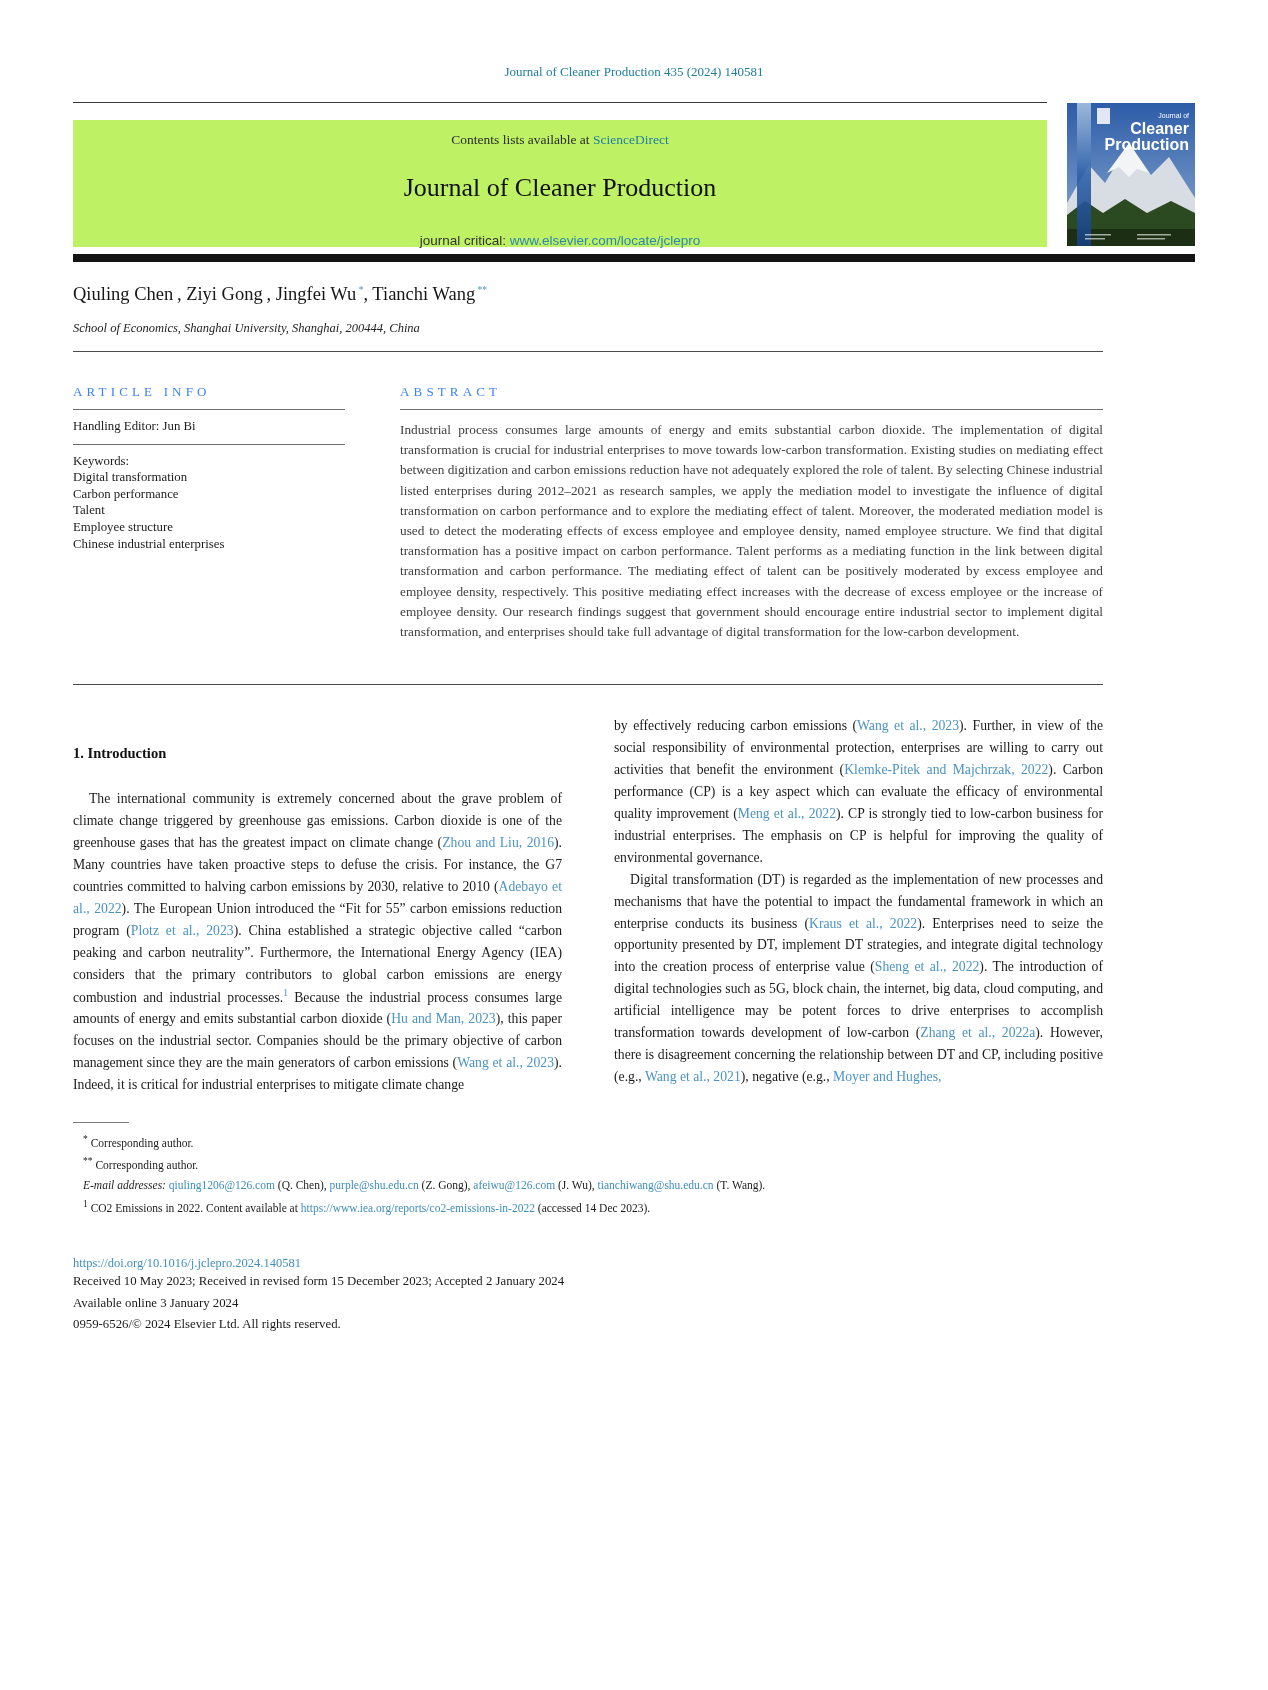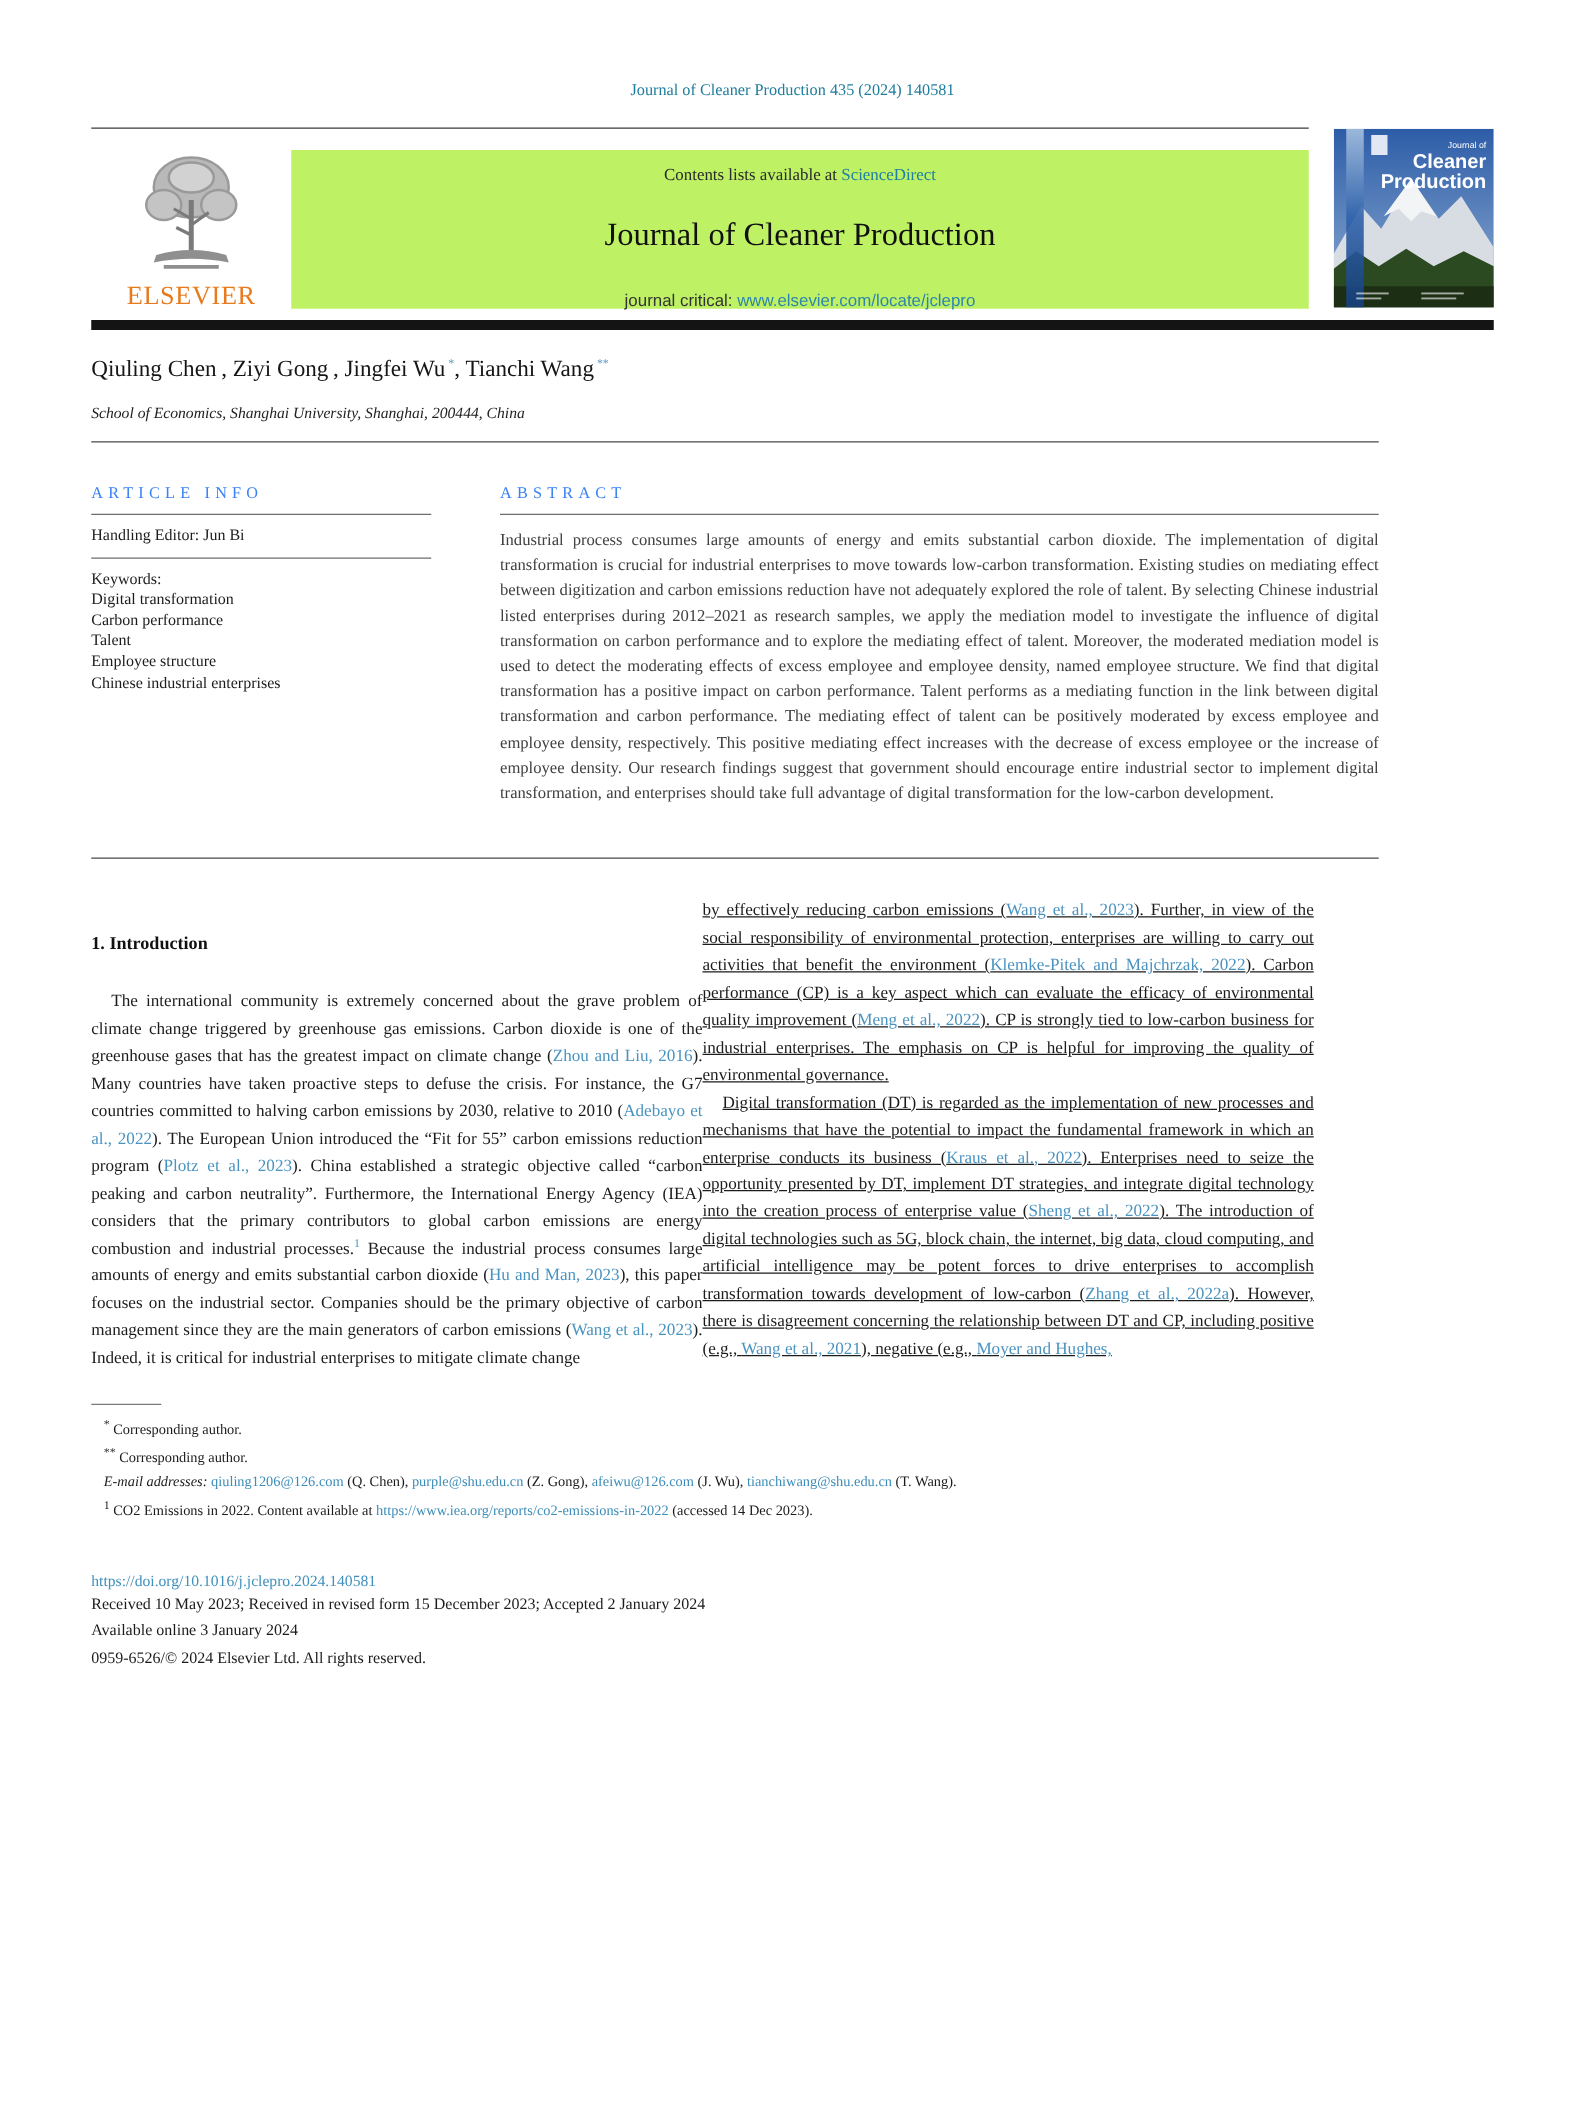--- a/index.html
+++ b/index.html
@@ -46,21 +46,21 @@
   .kw-label{font-size:12.8px;margin-top:9px;}
   .kw-item{font-size:12.8px;line-height:1.3;}
   .abs-rule{border-top:1px solid #6e6e6e;margin-top:9px;margin-bottom:10px;}
   .abs-text{font-size:13.3px;line-height:1.52;text-align:justify;color:#404040;}
 
   .divider{width:1030px;border-top:1px solid #4a4a4a;margin-top:42px;}
 
   
   .body-cols{display:flex;margin-top:30px;width:1030px;}
   .col{width:489px;}
-  .col + .col{text-decoration:underline;}
+  .col + .col{margin-left:52px;}
   .sec-head{font-size:14.5px;font-weight:bold;margin-top:30px;margin-bottom:26px;color:#111;}
   .para{font-size:13.7px;line-height:1.6;text-align:justify;color:#1b1b1b;}
   .indent{text-indent:16px;}
   .cite{color:#4a93c0;cursor:pointer;}
   sup.ref{color:#4a93c0;font-size:9.5px;cursor:pointer;}
   sup.plain{font-size:9.5px;color:#1b1b1b;}
 
   
   .fn-block{margin-top:26px;width:1030px;}
   .fn-rule{width:56px;border-top:1px solid #7a7a7a;margin-bottom:8px;}
@@ -77,35 +77,20 @@
 <body>
 
 <div class="page">
 
   <div class="top-cite">Journal of Cleaner Production 435 (2024) 140581</div>
 
   <div class="mast-row">
     <div class="mast-main">
       <div class="top-rule"></div>
       <div class="mast-inner">
-        <div class="logo-block">
-          <svg width="104" height="102" viewBox="0 0 104 102">
-            <g fill="none" stroke="#8a8a8a" stroke-width="2">
-              <ellipse cx="52" cy="30" rx="30" ry="24" fill="#b9b9b9" stroke="#9a9a9a"></ellipse>
-              <ellipse cx="30" cy="44" rx="14" ry="12" fill="#c4c4c4" stroke="#9a9a9a"></ellipse>
-              <ellipse cx="74" cy="44" rx="14" ry="12" fill="#c4c4c4" stroke="#9a9a9a"></ellipse>
-              <ellipse cx="52" cy="22" rx="18" ry="12" fill="#d2d2d2" stroke="#9a9a9a"></ellipse>
-              <path d="M52 40 L52 82" stroke="#7a7a7a" stroke-width="4"></path>
-              <path d="M52 55 L38 47 M52 60 L66 50 M52 68 L40 62" stroke="#7a7a7a" stroke-width="2.5"></path>
-            </g>
-            <path d="M24 84 Q52 76 80 84 L82 90 Q52 84 22 90 Z" fill="#8f8f8f"></path>
-            <rect x="30" y="92" width="44" height="3" fill="#8f8f8f"></rect>
-          </svg>
-          <div class="els-word">ELSEVIER</div>
-        </div>
         <div class="gray-box">
           <div class="contents-line"><span>Contents lists available at </span><span class="tlink">ScienceDirect</span></div>
           <div class="jtitle">Journal of Cleaner Production</div>
           <div class="homepage-line"><span>journal critical: </span><span class="tlink">www.elsevier.com/locate/jclepro</span></div>
         </div>
       </div>
     </div>
     <div class="cover">
       <svg width="128" height="143" viewBox="0 0 128 143">
         <defs>

